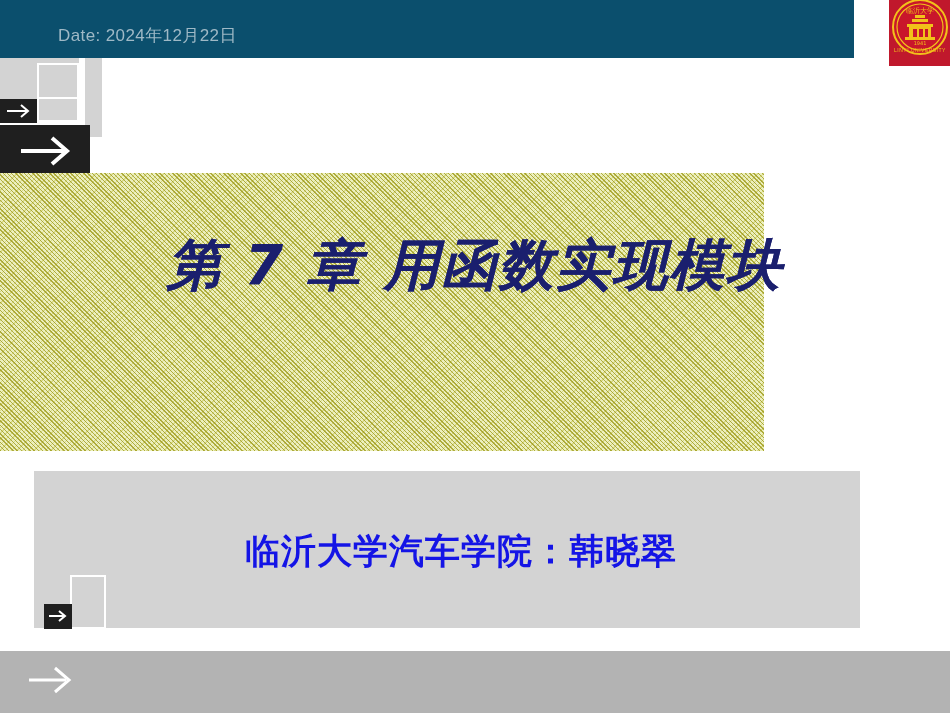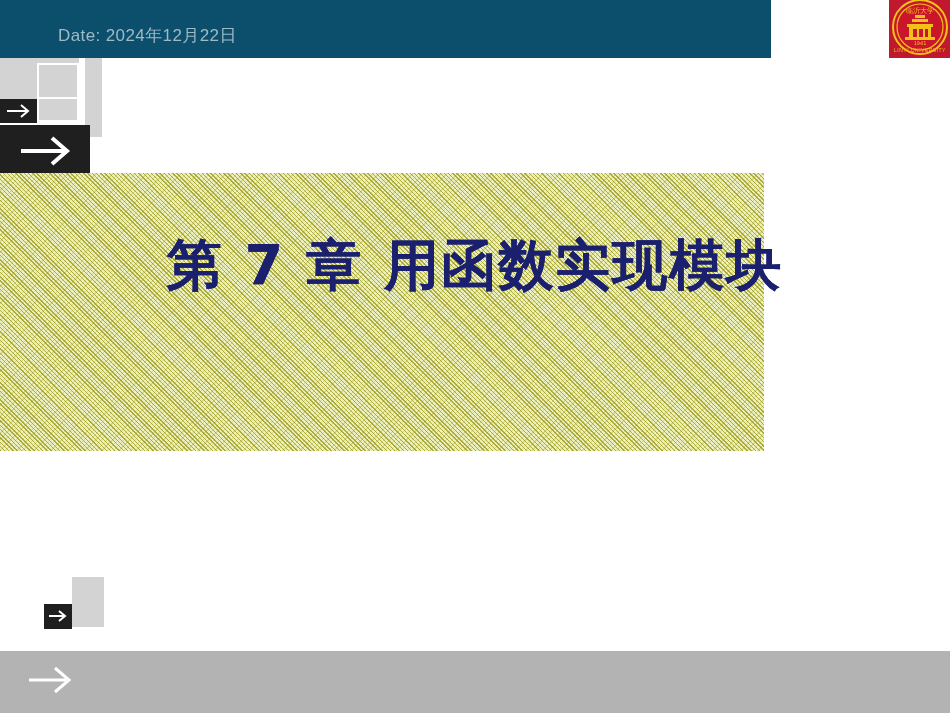--- a/index.html
+++ b/index.html
@@ -21,42 +21,42 @@
     width: 950px;
     height: 713px;
     background: #ffffff;
     overflow: hidden;
   }
 
   
   .header-bar {
     position: absolute;
     left: 0; top: 0;
-    width: 771px;
+    width: 854px;
     height: 58px;
     background: #0b4f6d;
   }
   .date-text {
     position: absolute;
     left: 58px;
     top: 24px;
     font-size: 17px;
     color: #9fb9c6;
     letter-spacing: 0.4px;
     white-space: nowrap;
     font-family: "Liberation Sans", sans-serif;
   }
 
   
   .logo-wrap {
     position: absolute;
     left: 889px;
     top: 0px;
     width: 61px;
-    height: 58px;
+    height: 66px;
     background: #c0182c;
     overflow: hidden;
   }
   .logo-wrap .seal-svg {
     position: absolute;
     left: 2px;
     top: -2px;
   }
 
   
@@ -145,20 +145,21 @@
     width: 764px;
     height: 278px;
     background-color: #ecefbf;
     background-image:
       repeating-linear-gradient(45deg,
         rgba(154,150,18,0.75) 0px, rgba(154,150,18,0.75) 1px,
         rgba(255,255,255,0) 1px, rgba(255,255,255,0) 3px),
       repeating-linear-gradient(-45deg,
         rgba(188,186,60,0.45) 0px, rgba(188,186,60,0.45) 1px,
         rgba(255,255,255,0) 1px, rgba(255,255,255,0) 4px);
+    font-style: italic;
   }
   .title-text {
     position: absolute;
     left: 0;
     top: 55px;
     width: 950px;
     text-align: center;
     color: #1a1f6e;
     font-family: "DejaVu Sans", "Liberation Sans", sans-serif;
     font-weight: bold;
@@ -292,20 +293,23 @@
       <polyline points="32,4 47,17 32,30" fill="none" stroke="#ffffff" stroke-width="4"></polyline>
     </svg>
   </div>
 
   <div class="title-band">
     <div class="title-text">
       <div>第 7 章 用函数实现模块</div>
     </div>
   </div>
 
+  <div class="content-box">
+    <div class="subtitle-text">临沂大学汽车学院：韩晓翠</div>
+  </div>
 
   <div class="deco-bot-sq1"></div>
   <div class="deco-bot-sq2"></div>
   <div class="arrow-chip-bot">
     <svg width="20" height="13" viewBox="0 0 20 13">
       <line x1="1" y1="6" x2="16" y2="6" stroke="#ffffff" stroke-width="2"></line>
       <polyline points="11,1 17,6 11,11" fill="none" stroke="#ffffff" stroke-width="2"></polyline>
     </svg>
   </div>
 

